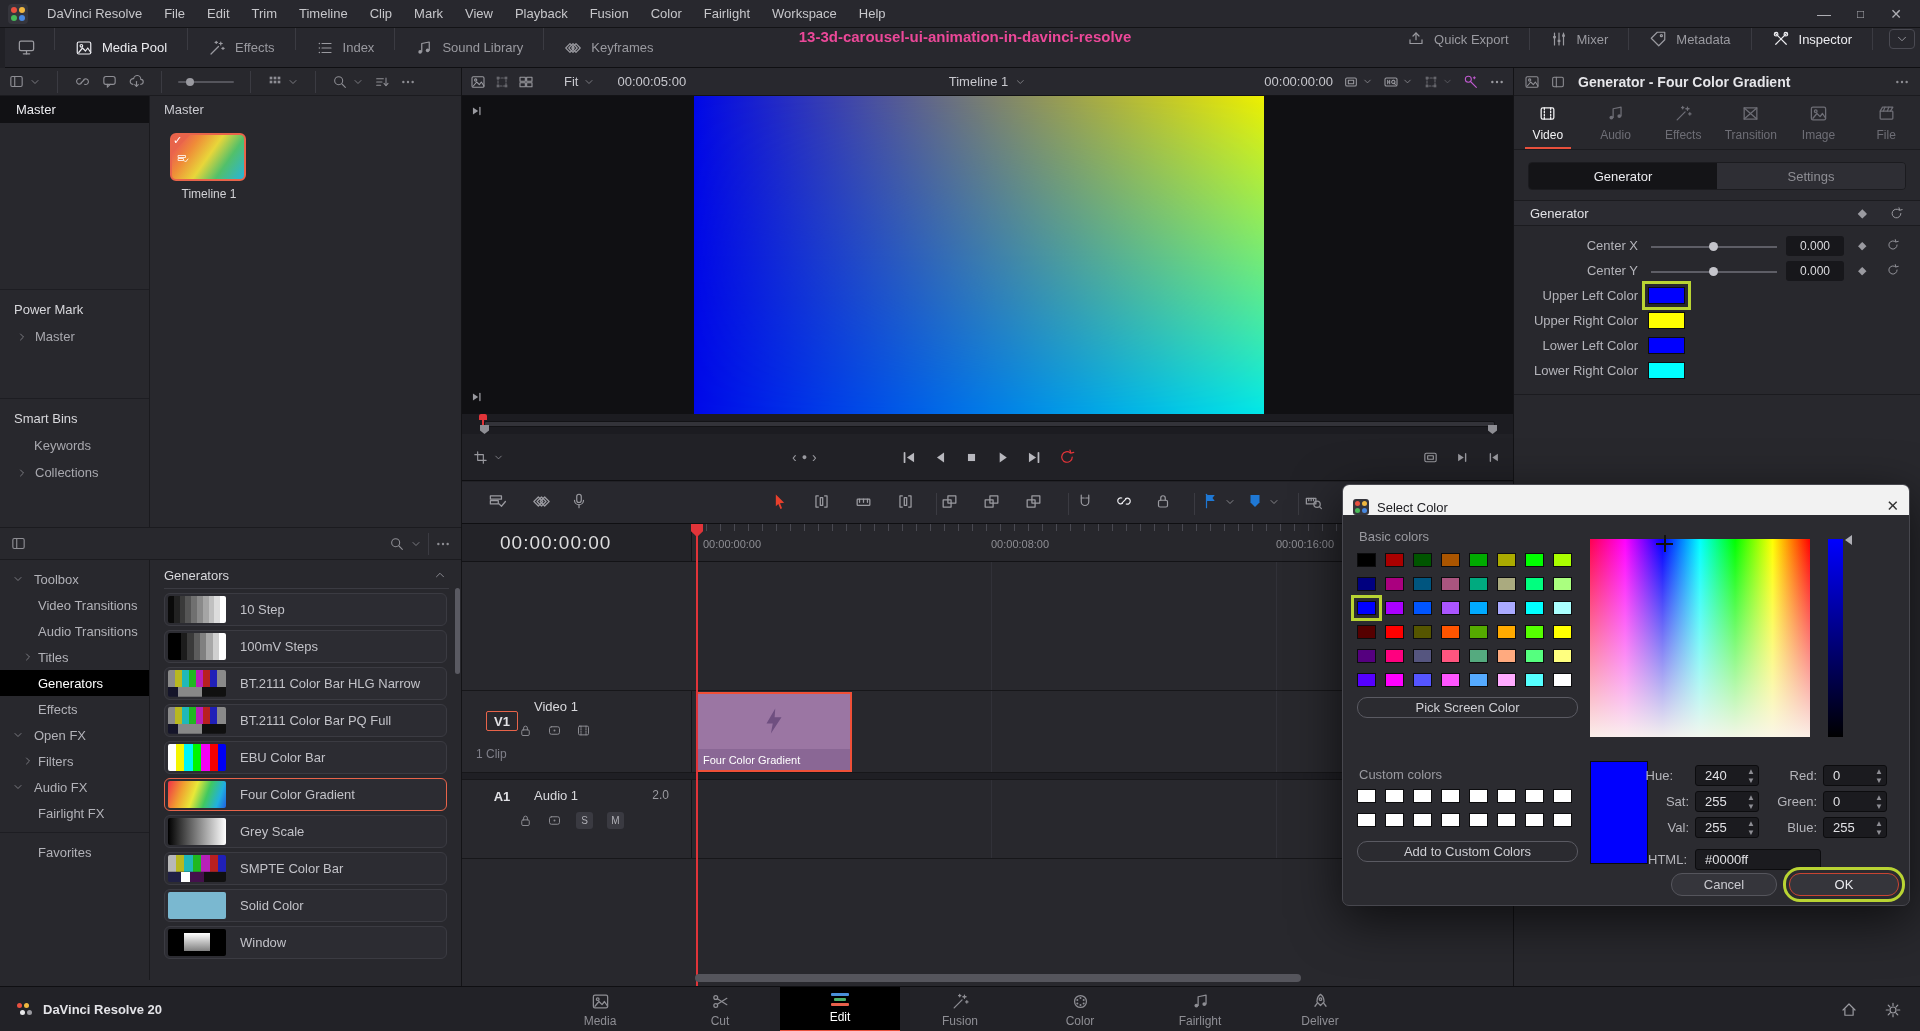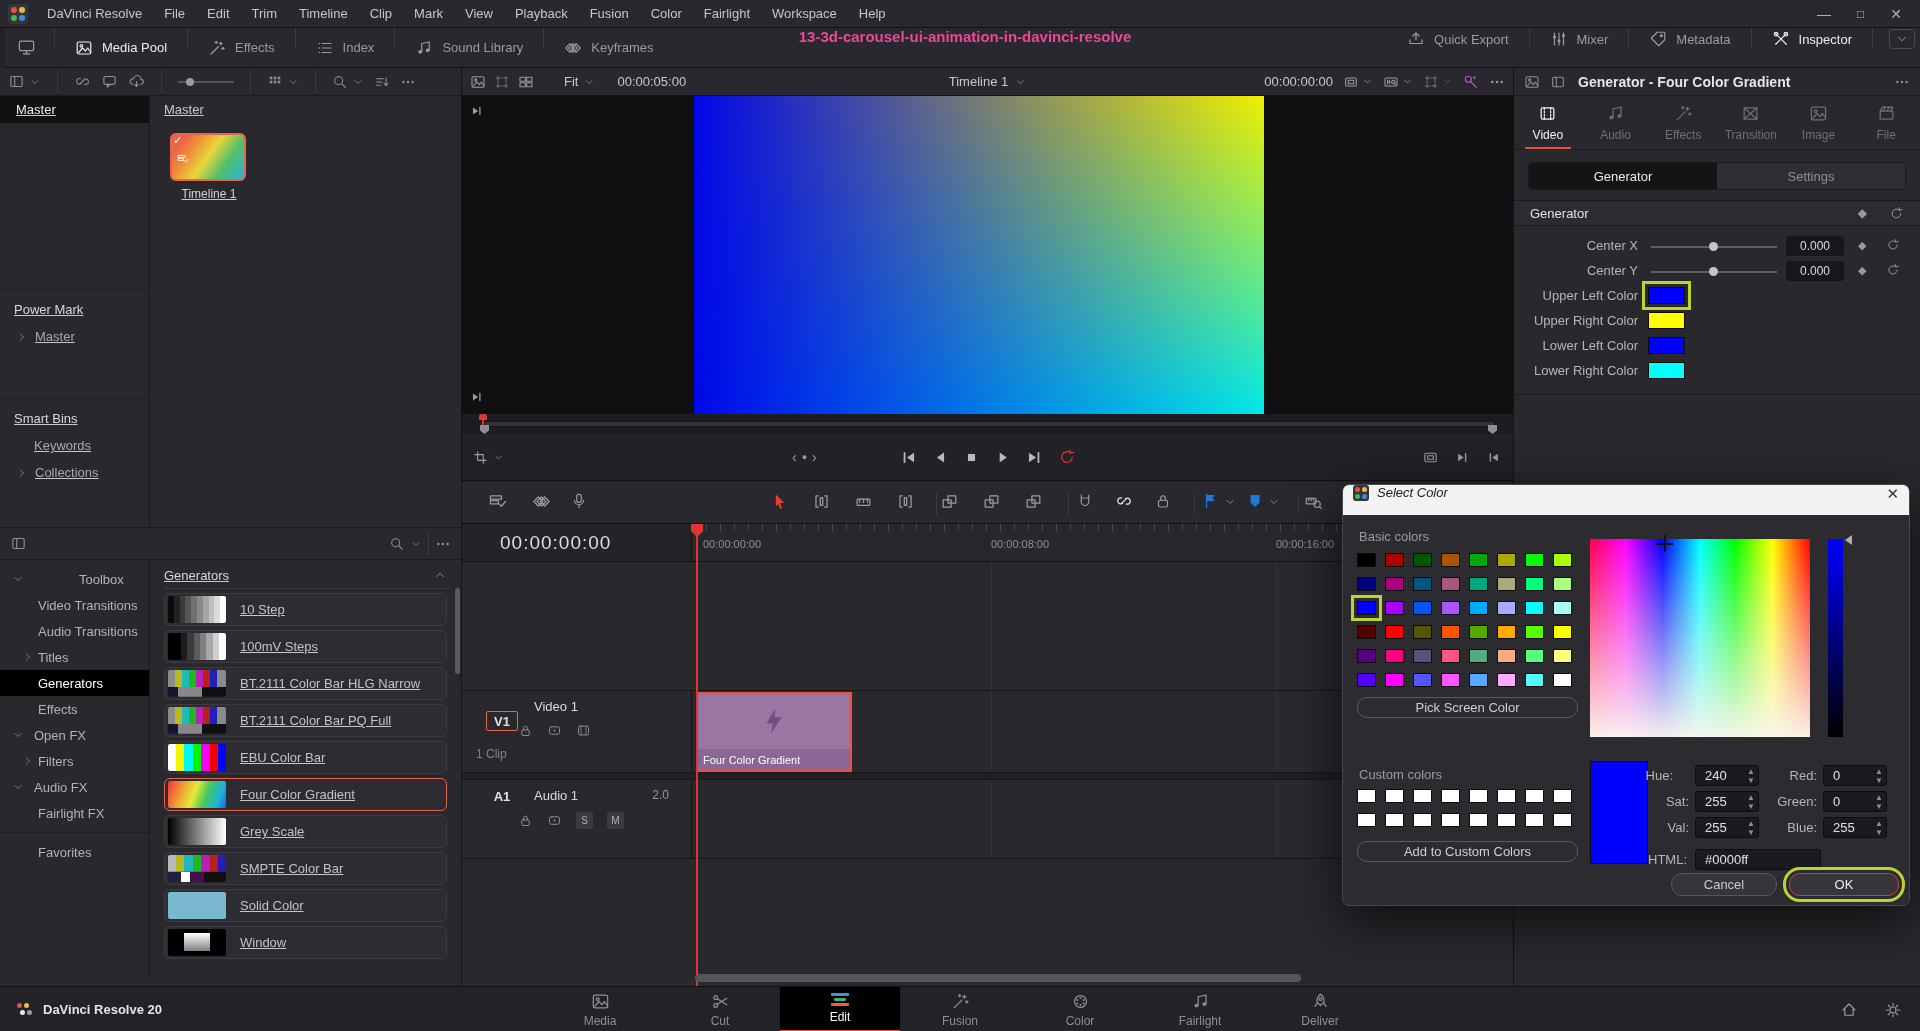--- a/index.html
+++ b/index.html
@@ -24,21 +24,21 @@
 
   
   #toolbar{left:5px;top:28px;width:1920px;height:40px;background:#28282e;border-bottom:1px solid #0f0f12;display:flex;align-items:flex-start;}
   .tbtn{display:flex;align-items:center;gap:9px;padding:0 14px;color:#9a9aa0;height:100%;}
   .tbtn.on{color:#ececf0;}
   #tb-title{position:absolute;left:50%;transform:translateX(-50%);color:#ec4899;font-weight:bold;font-size:15px;}
   #tb-right{margin-left:auto;display:flex;align-items:center;padding-right:10px;}
   .chevbox{width:26px;height:20px;border:1px solid #4a4a52;border-radius:4px;display:flex;align-items:center;justify-content:center;color:#9a9aa0;margin-left:10px;}
 
   
-  #leftpanel{left:0;top:68px;width:462px;height:918px;background:#28282d;border-right:1px solid #131316;text-decoration:underline;}
+  #leftpanel{left:0;top:68px;width:462px;height:918px;background:#28282d;border-right:1px solid #131316;}
   #mp-toolbar{height:28px;border-bottom:1px solid #1b1b1f;display:flex;align-items:center;padding:0 8px;color:#8e8e94;gap:10px;}
   .slider-fake{width:56px;height:2px;background:#55555c;border-radius:1px;position:relative;}
   .slider-fake i{position:absolute;left:8px;top:-3px;width:8px;height:8px;border-radius:50%;background:#9a9aa0;}
   #mp-body{display:flex;height:431px;}
   #bin-tree{width:150px;border-right:1px solid #1a1a1e;display:flex;flex-direction:column;}
   .trow{height:27px;display:flex;align-items:center;padding-left:16px;color:#a8a8ae;gap:7px;}
   .trow.sel{background:#111114;color:#ececf0;}
   .trow.head{color:#d8d8dc;}
   .tdiv{height:1px;background:#1d1d22;margin:6px 0;}
   #bin-content{flex:1;display:flex;flex-direction:column;}
@@ -145,21 +145,21 @@
   .pval{position:absolute;left:272px;top:2px;width:58px;height:20px;background:#17171b;border-radius:3px;color:#dcdce0;font-size:12px;display:flex;align-items:center;justify-content:center;}
   .pkf{position:absolute;left:344px;top:5px;color:#9a9aa0;font-size:11px;}
   .prst{position:absolute;left:372px;top:4px;color:#9a9aa0;}
   .crow{position:relative;height:25px;}
   .clabel{position:absolute;right:282px;top:4px;color:#b4b4ba;white-space:nowrap;}
   .cswatch{position:absolute;left:134px;top:3px;width:37px;height:17px;border:1px solid #0c0c0e;}
   #insp-div{height:1px;background:#1b1b1f;margin-top:10px;}
 
   
   #dialog{left:1342px;top:484px;width:568px;height:422px;background:#2b2b30;border:1px solid #47474e;border-radius:7px;box-shadow:0 14px 50px rgba(0,0,0,.65);z-index:50;}
-  #dlg-title{position:absolute;left:0;right:0;top:0;height:30px;background:#f2f2f2;border-radius:6px 6px 0 0;display:flex;align-items:flex-start;padding:0 10px;gap:8px;color:#1a1a1e;font-style:italic;}
+  #dlg-title{position:absolute;left:0;right:0;top:0;height:30px;background:#f2f2f2;border-radius:6px 6px 0 0;display:flex;align-items:flex-end;padding:0 10px;gap:8px;color:#1a1a1e;}
   #dlg-title .x{margin-left:auto;font-size:15px;color:#333;}
   .dlg-lbl{position:absolute;color:#9a9aa0;font-size:13px;}
   #basic-grid{position:absolute;left:14px;top:68px;display:grid;grid-template-columns:repeat(8,19px);grid-auto-rows:14px;column-gap:9px;row-gap:10px;}
   .swatch{width:19px;height:14px;border:1px solid #0c0c0e;}
   #pickbtn,#addbtn{position:absolute;left:14px;width:221px;height:21px;border:1px solid #5a5a62;border-radius:10px;background:transparent;color:#cfcfd4;font-size:13px;display:flex;align-items:center;justify-content:center;}
   #pickbtn{top:212px;}
   #addbtn{top:356px;}
   #huesq{position:absolute;left:247px;top:54px;width:220px;height:198px;background:linear-gradient(to right,#ff0050 0%,#ff00ff 16%,#0000ff 33%,#00ffff 50%,#00ff00 66%,#ffff00 83%,#ff0000 100%);}
   #huesq::after{content:'';position:absolute;inset:0;background:linear-gradient(to bottom,rgba(250,248,242,0) 0%,rgba(250,246,238,0.97) 100%);}
   #cross{position:absolute;left:66px;top:-4px;width:17px;height:17px;z-index:2;}
@@ -697,21 +697,21 @@
             <use href="#sym-dots"></use>
           </svg>
         </span>
     </div>
     <div id="fx-body">
       <div id="fx-side">
           <div class="fxrow">
             <svg class="ic cv" width="12" height="12">
               <use href="#sym-chev-down"></use>
             </svg>
-            <span class="lbl" style="left: 34px; margin-left: 45px;">Toolbox</span>
+            <span class="lbl" style="left: 34px;">Toolbox</span>
           </div>
           <div class="fxrow">
             <span class="lbl">Video Transitions</span>
           </div>
           <div class="fxrow">
             <span class="lbl">Audio Transitions</span>
           </div>
           <div class="fxrow">
             <svg class="ic cr" width="12" height="12">
               <use href="#sym-chev-right"></use>

